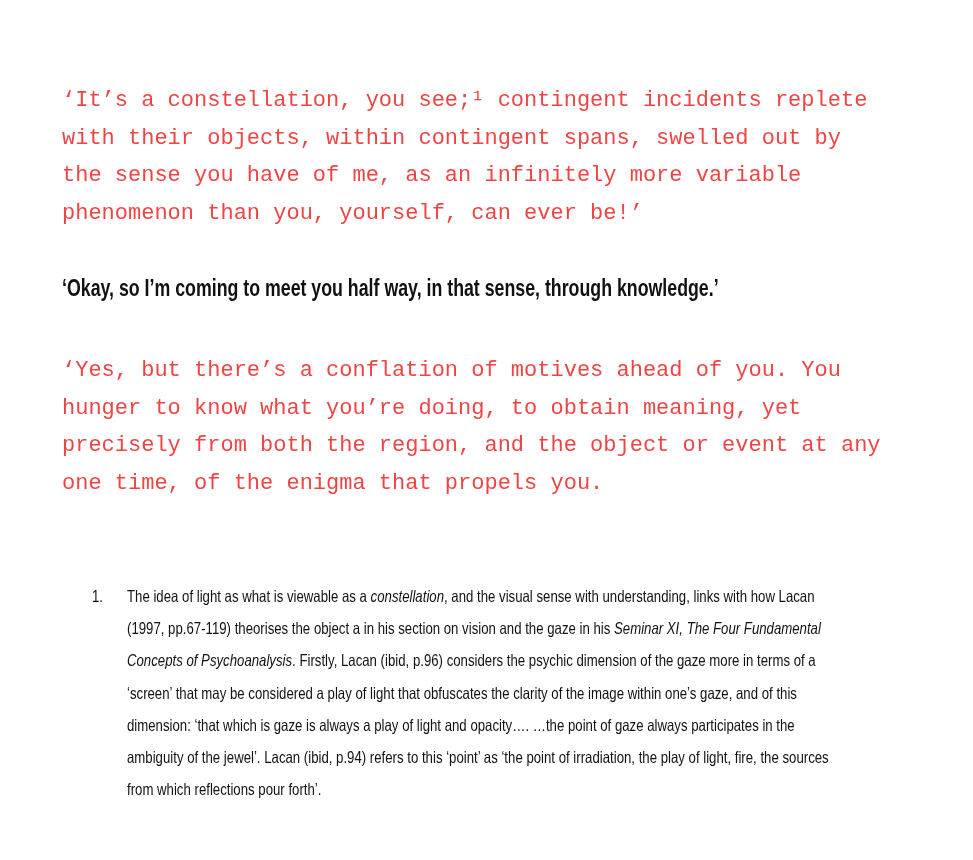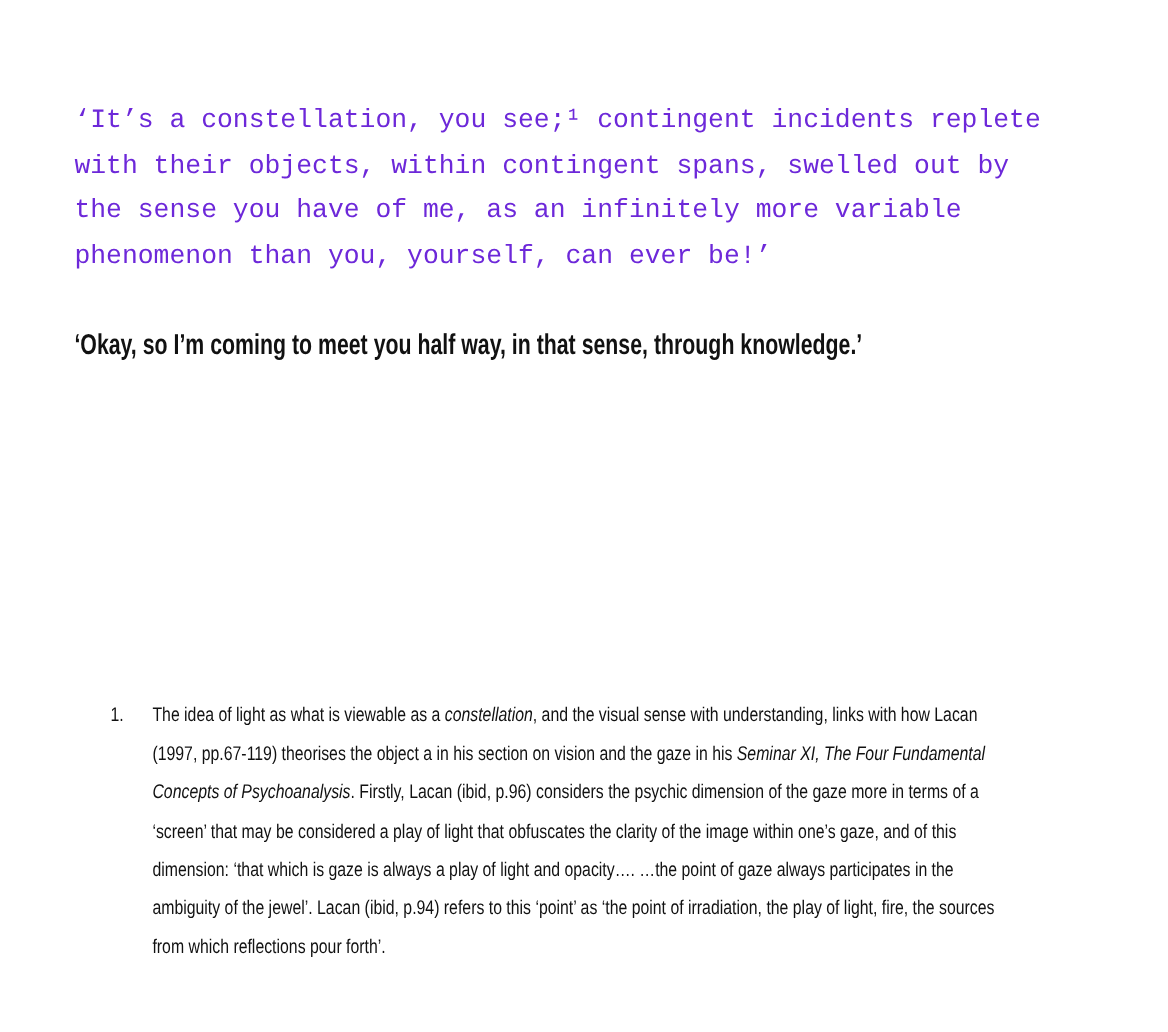--- a/index.html
+++ b/index.html
@@ -16,21 +16,21 @@
     height: 860px;
     background: #ffffff;
   }
   
   .mono {
     position: absolute;
     left: 62px;
     font-family: "Liberation Mono", "DejaVu Sans Mono", monospace;
     font-size: 22px;
     line-height: 37.6px;
-    color: #6d28d9;
+    color: #ef4444;
     white-space: pre-line;
     letter-spacing: 0;
   }
   .para1 { top: 82px; }
   .para2 { top: 352px; }
   
   .sans-bold {
     position: absolute;
     left: 62px;
     top: 274px;
@@ -74,20 +74,24 @@
 
 <div class="page">
 
   <div class="mono para1">‘It’s a constellation, you see;¹ contingent incidents replete
 with their objects, within contingent spans, swelled out by
 the sense you have of me, as an infinitely more variable
 phenomenon than you, yourself, can ever be!’</div>
 
   <div class="sans-bold">‘Okay, so I’m coming to meet you half way, in that sense, through knowledge.’</div>
 
+  <div class="mono para2">‘Yes, but there’s a conflation of motives ahead of you. You
+hunger to know what you’re doing, to obtain meaning, yet
+precisely from both the region, and the object or event at any
+one time, of the enigma that propels you.</div>
 
   <div class="fn-marker">1.</div>
 
   <div class="fn-text">
     <div class="fn-line"><span>The idea of light as what is viewable as a </span><span class="it">constellation</span><span>, and the visual sense with understanding, links with how Lacan</span></div>
     <div class="fn-line"><span>(1997, pp.67-119) theorises the object a in his section on vision and the gaze in his </span><span class="it">Seminar XI, The Four Fundamental</span></div>
     <div class="fn-line"><span class="it">Concepts of Psychoanalysis</span><span>. Firstly, Lacan (ibid, p.96) considers the psychic dimension of the gaze more in terms of a</span></div>
     <div class="fn-line"><span>‘screen’ that may be considered a play of light that obfuscates the clarity of the image within one’s gaze, and of this</span></div>
     <div class="fn-line"><span>dimension: ‘that which is gaze is always a play of light and opacity…. …the point of gaze always participates in the</span></div>
     <div class="fn-line"><span>ambiguity of the jewel’. Lacan (ibid, p.94) refers to this ‘point’ as ‘the point of irradiation, the play of light, fire, the sources</span></div>

